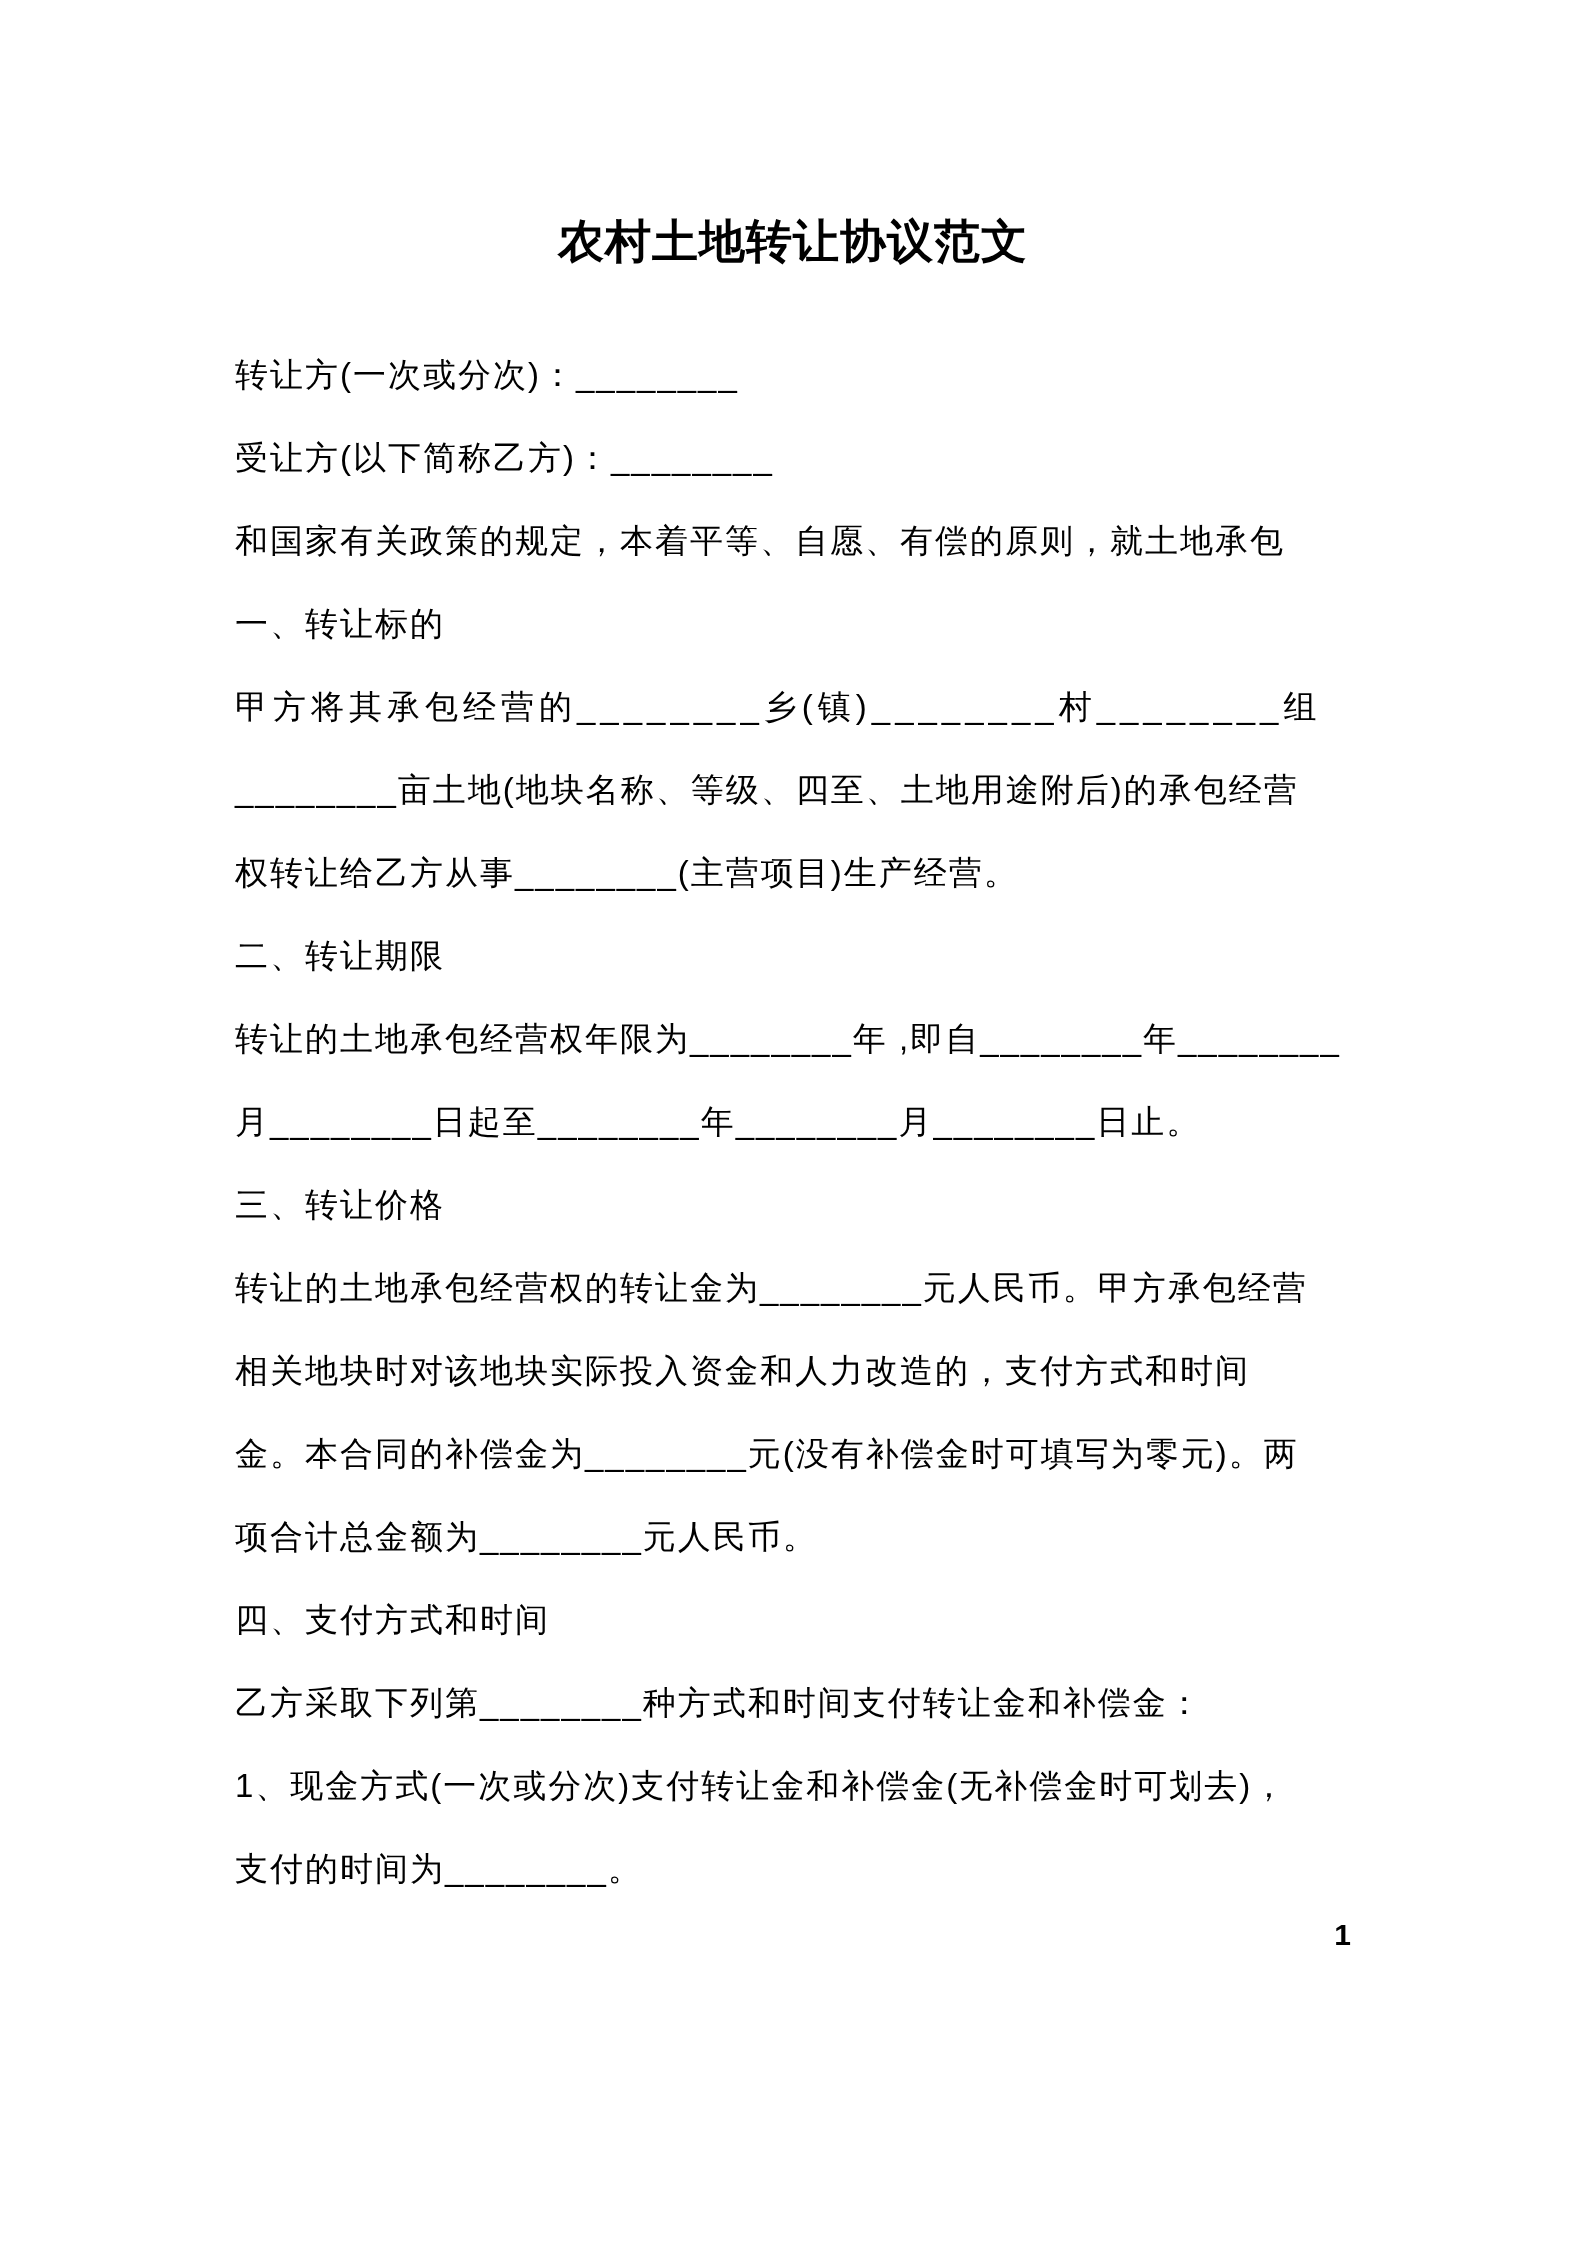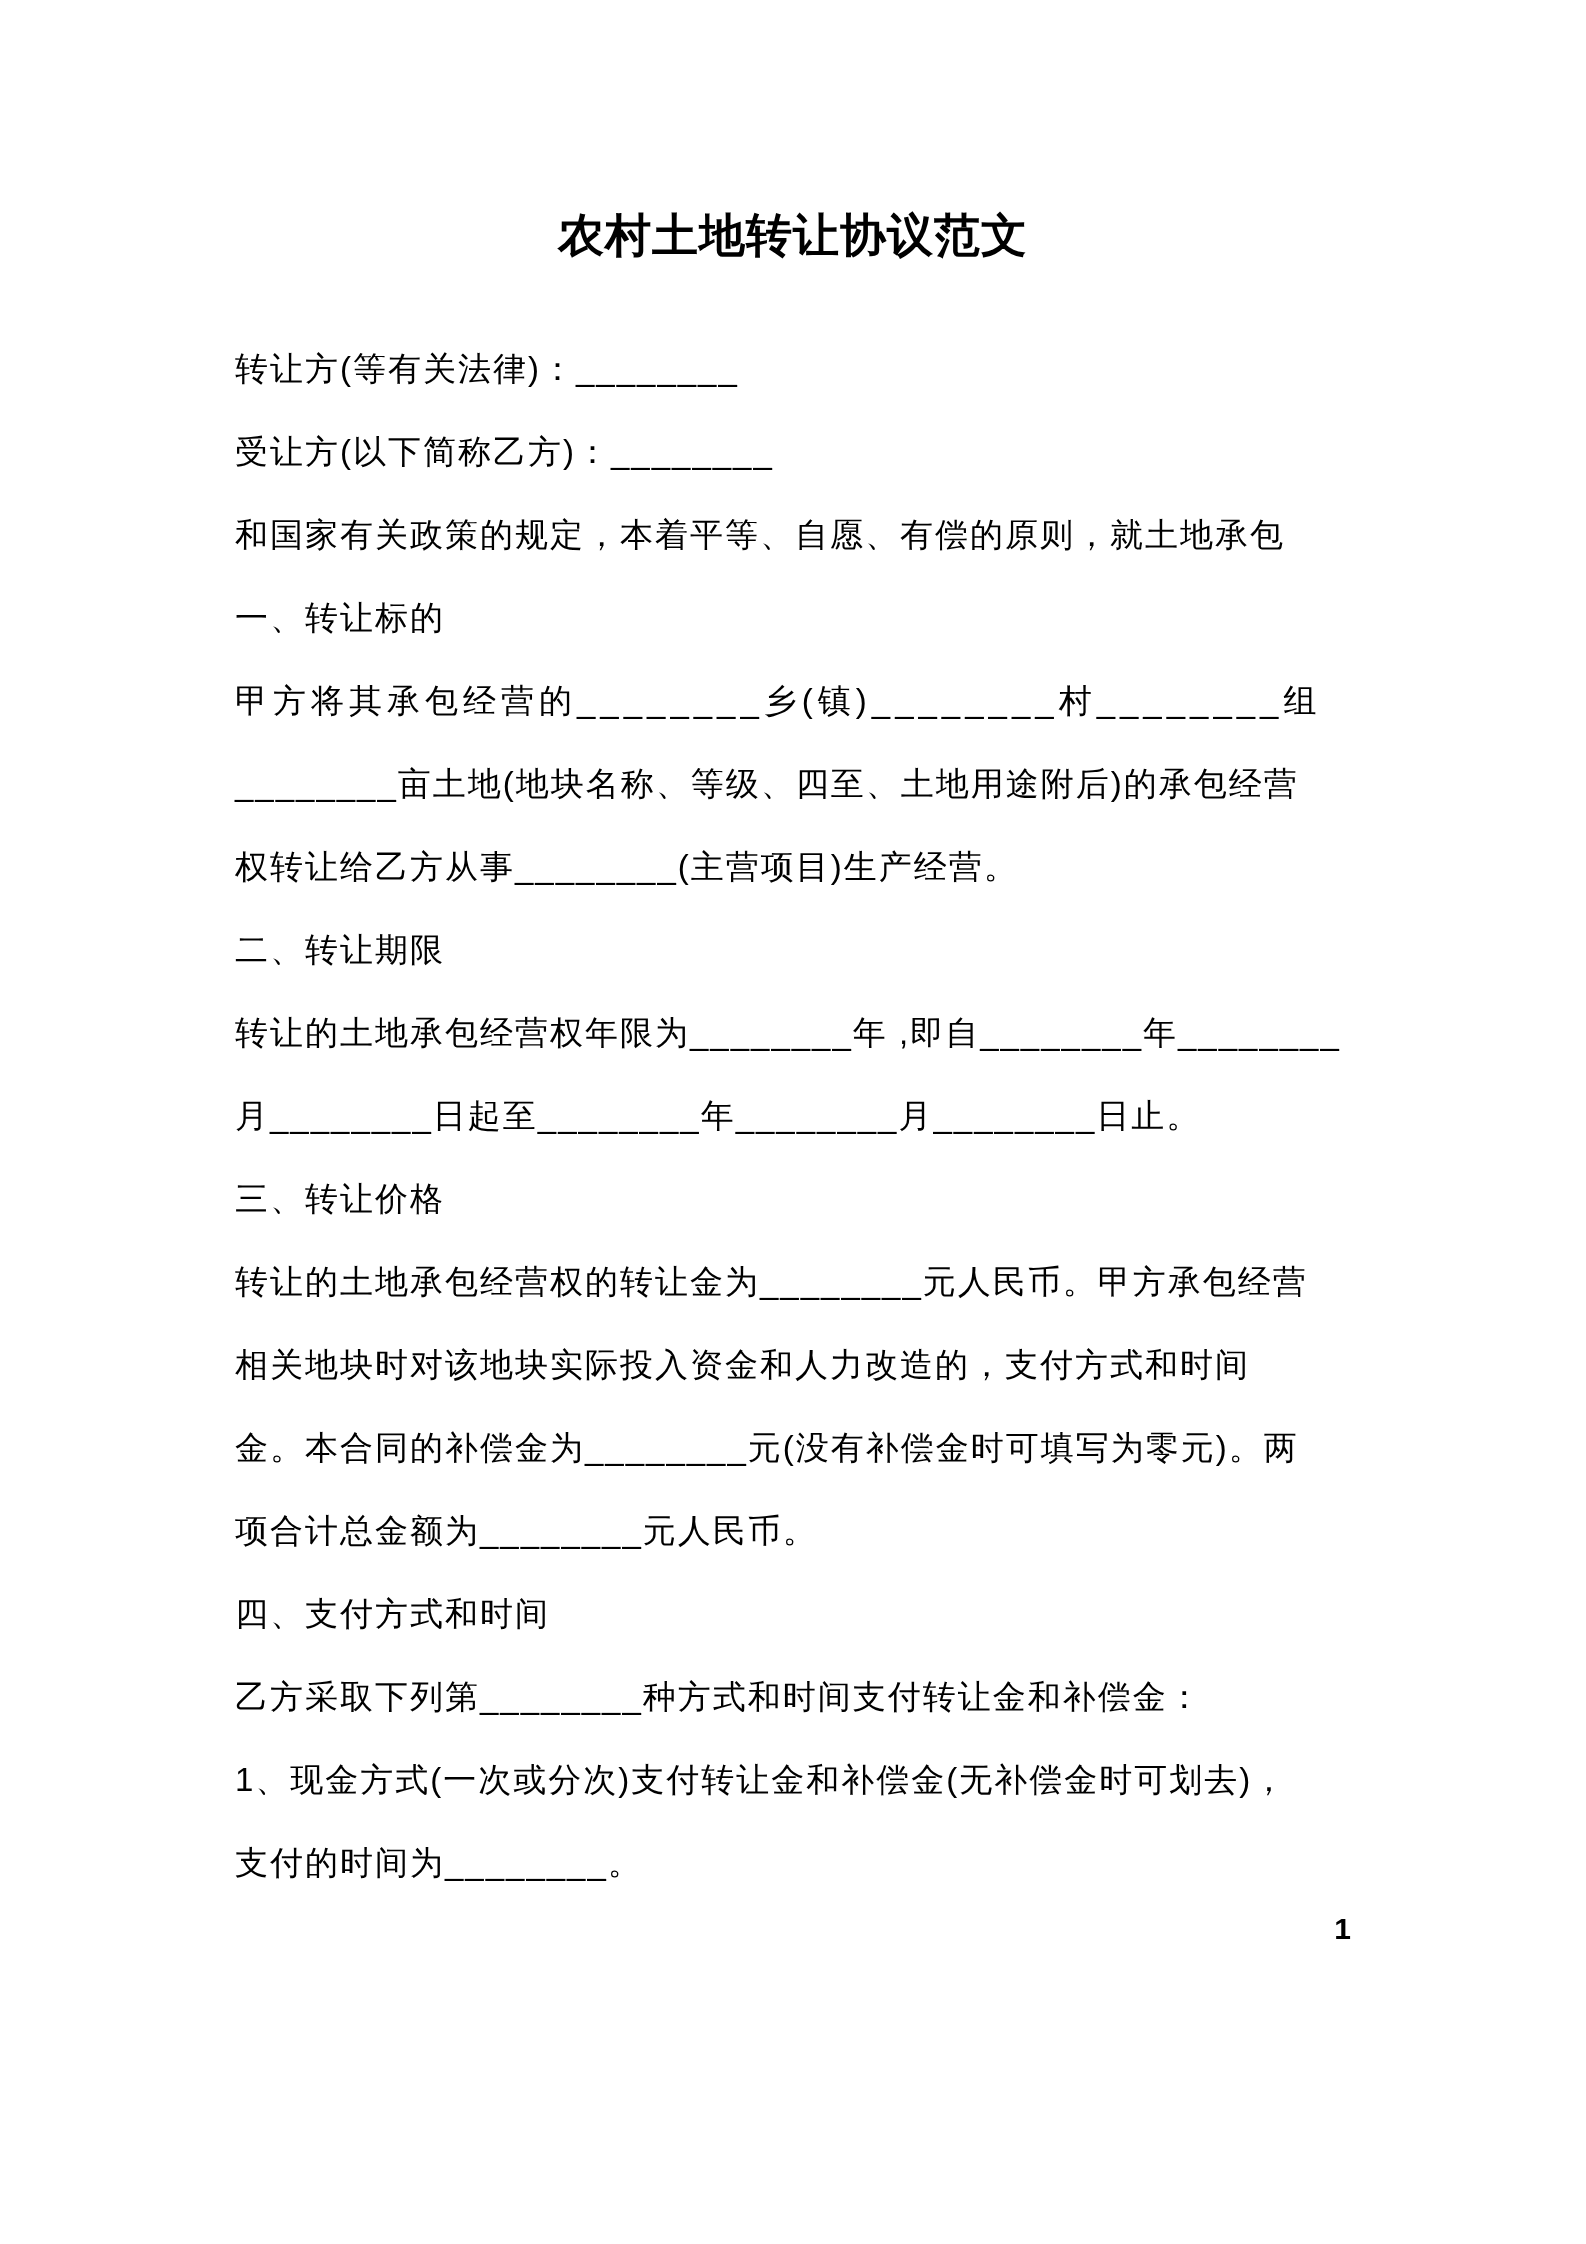--- a/index.html
+++ b/index.html
@@ -13,21 +13,21 @@
     position: relative;
     font-family: "Liberation Sans", "DejaVu Sans", sans-serif;
     color: #000000;
     overflow: hidden;
   }
   .page {
     width: 1586px;
     height: 1868px;
     background: #ffffff;
     box-sizing: border-box;
-    padding: 4px 235px;
+    padding: 10px 235px;
   }
   .doc-title {
     margin: 0;
     padding-top: 203px;
     text-align: center;
     font-size: 46px;
     line-height: 56px;
     font-weight: bold;
     letter-spacing: 1px;
     color: #000000;
@@ -57,21 +57,21 @@
   }
 </style>
 </head>
 <body>
 
 <div class="page">
 
   <h1 class="doc-title">农村土地转让协议范文</h1>
 
   <div class="body-block">
-    <div class="line">转让方(等有关法律)：________</div>
+    <div class="line">转让方(一次或分次)：________</div>
     <div class="line">受让方(以下简称乙方)：________</div>
     <div class="line">和国家有关政策的规定，本着平等、自愿、有偿的原则，就土地承包</div>
     <div class="line">一、转让标的</div>
     <div class="line stretch">甲方将其承包经营的________乡(镇)________村________组</div>
     <div class="line">________亩土地(地块名称、等级、四至、土地用途附后)的承包经营</div>
     <div class="line">权转让给乙方从事________(主营项目)生产经营。</div>
     <div class="line">二、转让期限</div>
     <div class="line">转让的土地承包经营权年限为________年 ,即自________年________</div>
     <div class="line">月________日起至________年________月________日止。</div>
     <div class="line">三、转让价格</div>

